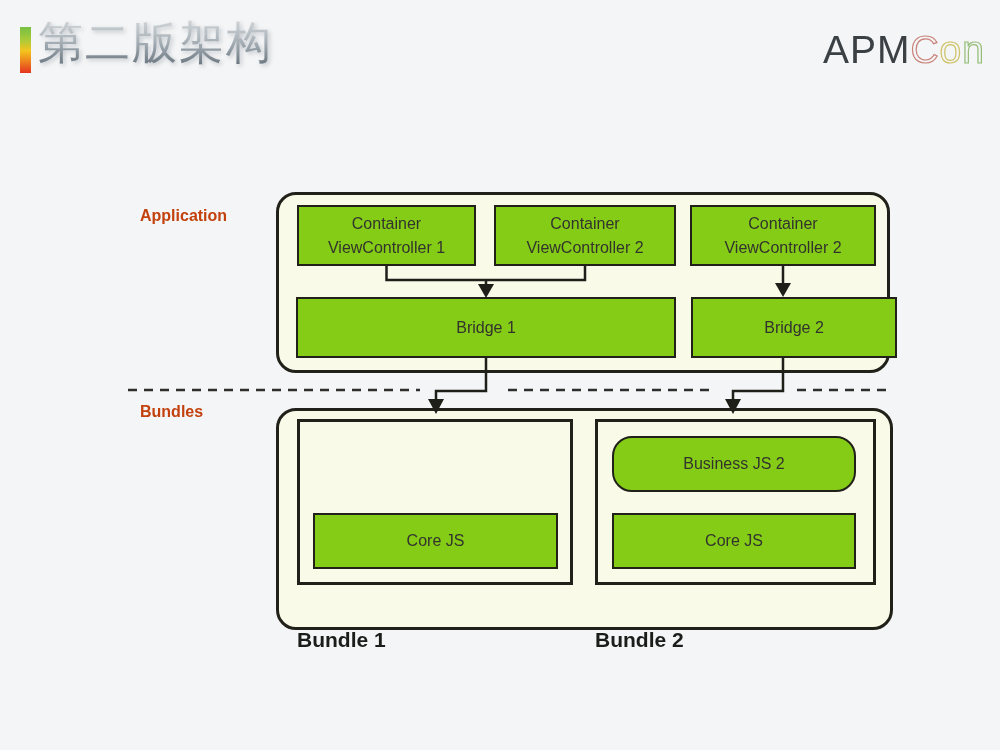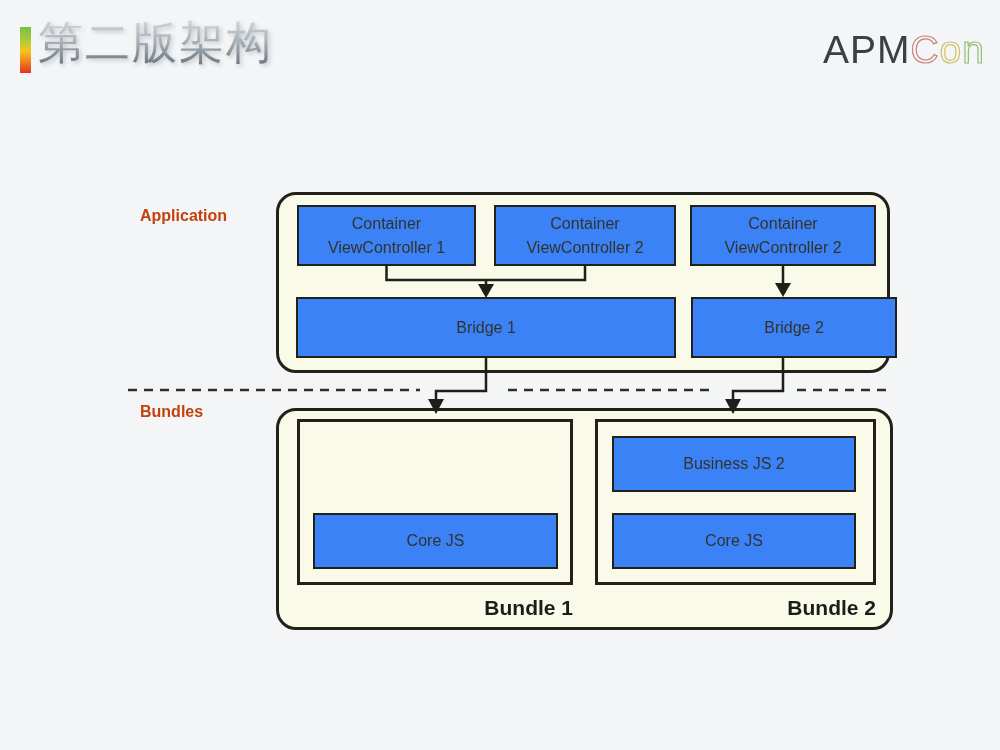--- a/index.html
+++ b/index.html
@@ -41,55 +41,55 @@
     font-size: 16px; font-weight: 700; color: #c2410c;
   }
   .round-container {
     position: absolute;
     background: #fafae9;
     border: 3px solid #21211a;
     border-radius: 20px;
   }
   .box {
     position: absolute;
-    background: #3b82f6;
+    background: #84cc16;
     border: 2.5px solid #21211a;
     display: flex; flex-direction: column;
     align-items: center; justify-content: center;
     text-align: center;
     font-size: 16px; color: #33332e; line-height: 1.45;
   }
   .inner-rect {
     position: absolute;
     background: #fafae9;
     border: 3px solid #21211a;
   }
   .bundle-title {
     position: absolute;
-    text-align: right;
-    font-size: 21px; font-weight: 700; color: #1c1d1a;
+    text-align: left;
+    font-size: 21px; font-weight: 700; color: #1c1d1a; margin-top: 32px;
   }
 
   
   .app-label     { top: 207px; }
   .app-container { left: 276px; top: 192px; width: 614px; height: 181px; }
   .vc1     { left: 297px; top: 205px; width: 179px; height: 61px; }
   .vc2     { left: 494px; top: 205px; width: 182px; height: 61px; }
   .vc3     { left: 690px; top: 205px; width: 186px; height: 61px; }
   .bridge1 { left: 296px; top: 297px; width: 380px; height: 61px; }
   .bridge2 { left: 691px; top: 297px; width: 206px; height: 61px; }
 
   
   .bundles-label     { top: 403px; }
   .bundles-container { left: 276px; top: 408px; width: 617px; height: 222px; }
   .bundle1-rect { left: 297px; top: 419px; width: 276px; height: 166px; }
   .bundle2-rect { left: 595px; top: 419px; width: 281px; height: 166px; }
   .biz1  { left: 313px; top: 436px; width: 245px; height: 56px; }
   .core1 { left: 313px; top: 513px; width: 245px; height: 56px; }
-  .biz2  { left: 612px; top: 436px; width: 244px; height: 56px; }
+  .biz2  { left: 612px; top: 436px; width: 244px; height: 56px; border-radius: 20px; }
   .core2 { left: 612px; top: 513px; width: 244px; height: 56px; }
   .bundle1-title { left: 297px; top: 596px; width: 276px; }
   .bundle2-title { left: 595px; top: 596px; width: 281px; }
 
   .overlay {
     position: absolute; left: 0; top: 0; width: 1000px; height: 750px;
     pointer-events: none;
   }
   .overlay .wire { stroke: #1f1f1a; stroke-width: 2.5; fill: none; }
   .overlay .head { fill: #1f1f1a; stroke: none; }

